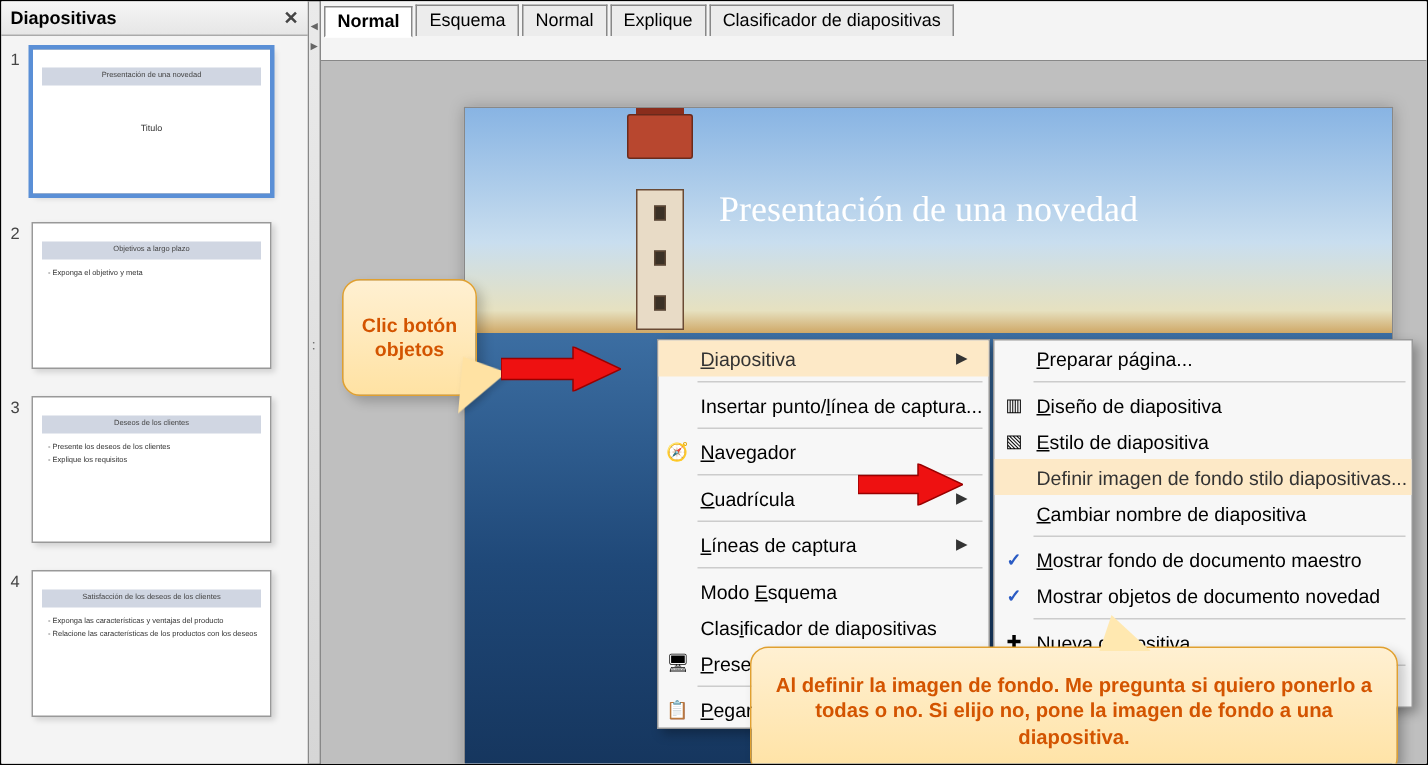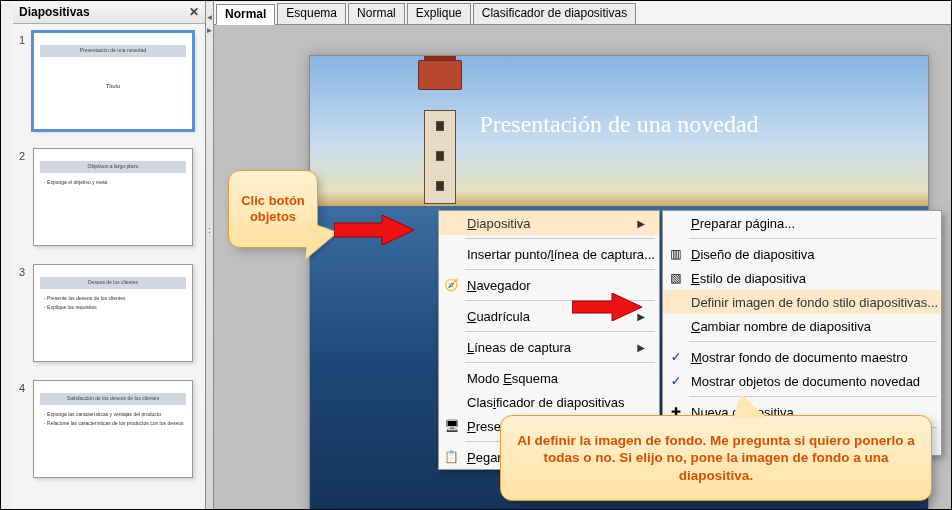--- a/index.html
+++ b/index.html
@@ -1,32 +1,32 @@
 <!DOCTYPE html>
 <html><head>
 <meta charset="utf-8">
 <style>
   * { box-sizing: border-box; }
   body { margin:0; font-family: "Segoe UI", Tahoma, Arial, sans-serif; font-size: 12px; background:#fff; width:952px; }
   .outer { display:flex; height:510px; border:1px solid #000; }
-  .panel { width:205px; border-right:1px solid #888; display:flex; flex-direction:column; background:#f0f0f0;padding-left:12px; }
+  .panel { width:205px; border-right:1px solid #888; display:flex; flex-direction:column; background:#f0f0f0; }
   .panel-head { display:flex; align-items:center; justify-content:space-between; padding:4px 6px; font-weight:bold; background:linear-gradient(#f6f6f6,#e6e6e6); border-bottom:1px solid #aaa; }
   .panel-close { font-family: Arial; font-size:12px; color:#444; cursor:pointer; }
   .thumbs { flex:1; overflow:auto; padding:8px 6px; background:#f4f4f4; }
   .thumb-wrap { display:flex; margin-bottom:18px; }
   .thumb-num { width:14px; font-size:11px; color:#444; padding-top:2px; }
   .thumb { width:160px; height:98px; border:1px solid #999; background:#fff; position:relative; box-shadow:2px 2px 4px rgba(0,0,0,0.15); }
   .thumb.selected { outline:3px solid #5a8fd6; outline-offset:-1px; }
   .thumb-band { position:absolute; top:12px; left:6px; right:6px; height:12px; background:#d0d6e2; }
   .thumb-text { position:absolute; font-size:6px; color:#333; }
   .splitter { width:8px; background:linear-gradient(#eaeaea,#d6d6d6); border-right:1px solid #888; display:flex; flex-direction:column; align-items:center; padding-top:10px; }
   .splitter .arrow { font-size:8px; color:#666; margin:2px 0; }
   .splitter .dots { margin-top:190px; font-size:9px; color:#666; letter-spacing:1px; writing-mode:vertical-rl; }
   .right { flex:1; display:flex; flex-direction:column; background:#fff; position:relative; }
-  .tabs { display:flex; gap:0; padding:2px 2px 0 2px; border-bottom:1px solid #888; background:#f4f4f4; }
+  .tabs { display:flex; gap:0; padding:2px 2px 16px 2px; border-bottom:1px solid #888; background:#f4f4f4; }
   .tab { padding:2px 8px 3px; border:1px solid #888; border-bottom:none; background:#ececec; font-size:12px; cursor:pointer; margin-right:2px; }
   .tab.active { background:#fff; font-weight:bold; position:relative; top:1px; border-bottom:1px solid #fff; }
   .canvas { flex:1; background:#bfbfbf; position:relative; overflow:hidden; }
   .slide { position:absolute; left:95px; top:30px; width:620px; height:460px; background:#fff; border:1px solid #888; box-shadow:0 0 10px rgba(0,0,0,0.25); overflow:hidden; }
   .sky { position:absolute; left:0; top:0; right:0; height:150px; background:linear-gradient(#88b4e3,#c9deef 60%, #e6e1c0 90%, #cfa867); }
   .tower { position:absolute; left:108px; top:8px; width:44px; height:140px; }
   .tower-body { position:absolute; bottom:0; left:6px; width:32px; height:94px; background:#e8dbc6; border:1px solid #6a4a34; }
   .tower-win { position:absolute; left:50%; transform:translateX(-50%); width:8px; height:10px; background:#3b3126; border:1px solid #5a4532; }
   .tower-top { position:absolute; top:-4px; left:0; width:44px; height:30px; background:#b8472f; border:1px solid #6a2a1c; border-radius:2px; }
   .tower-roof { position:absolute; top:-14px; left:6px; width:32px; height:12px; background:#8a2d1c; border-radius:4px 4px 0 0; }

